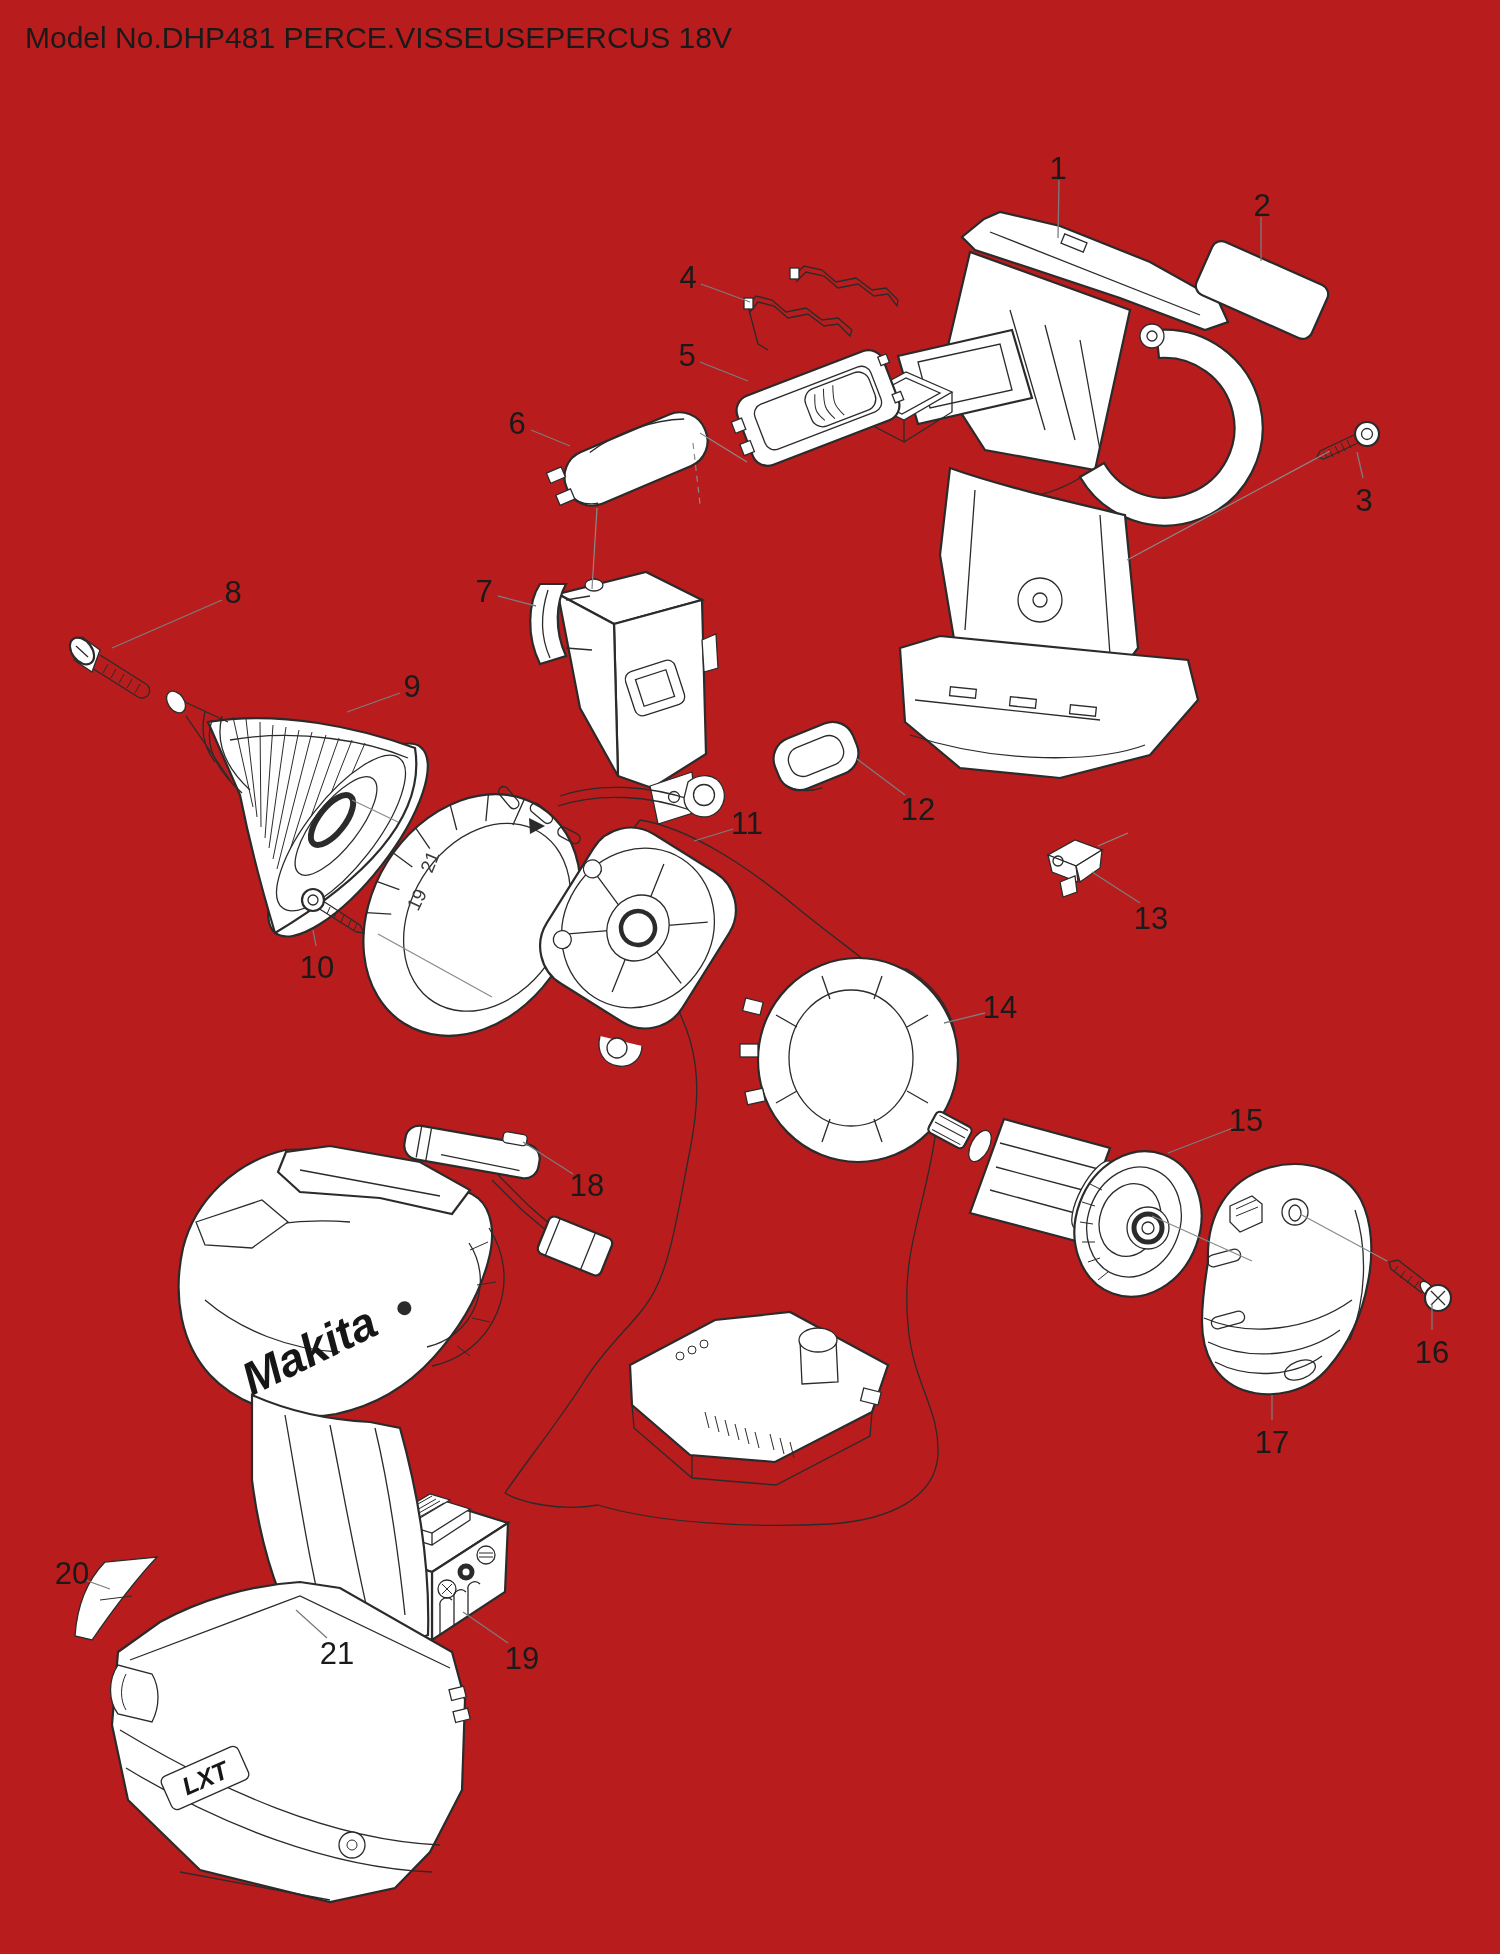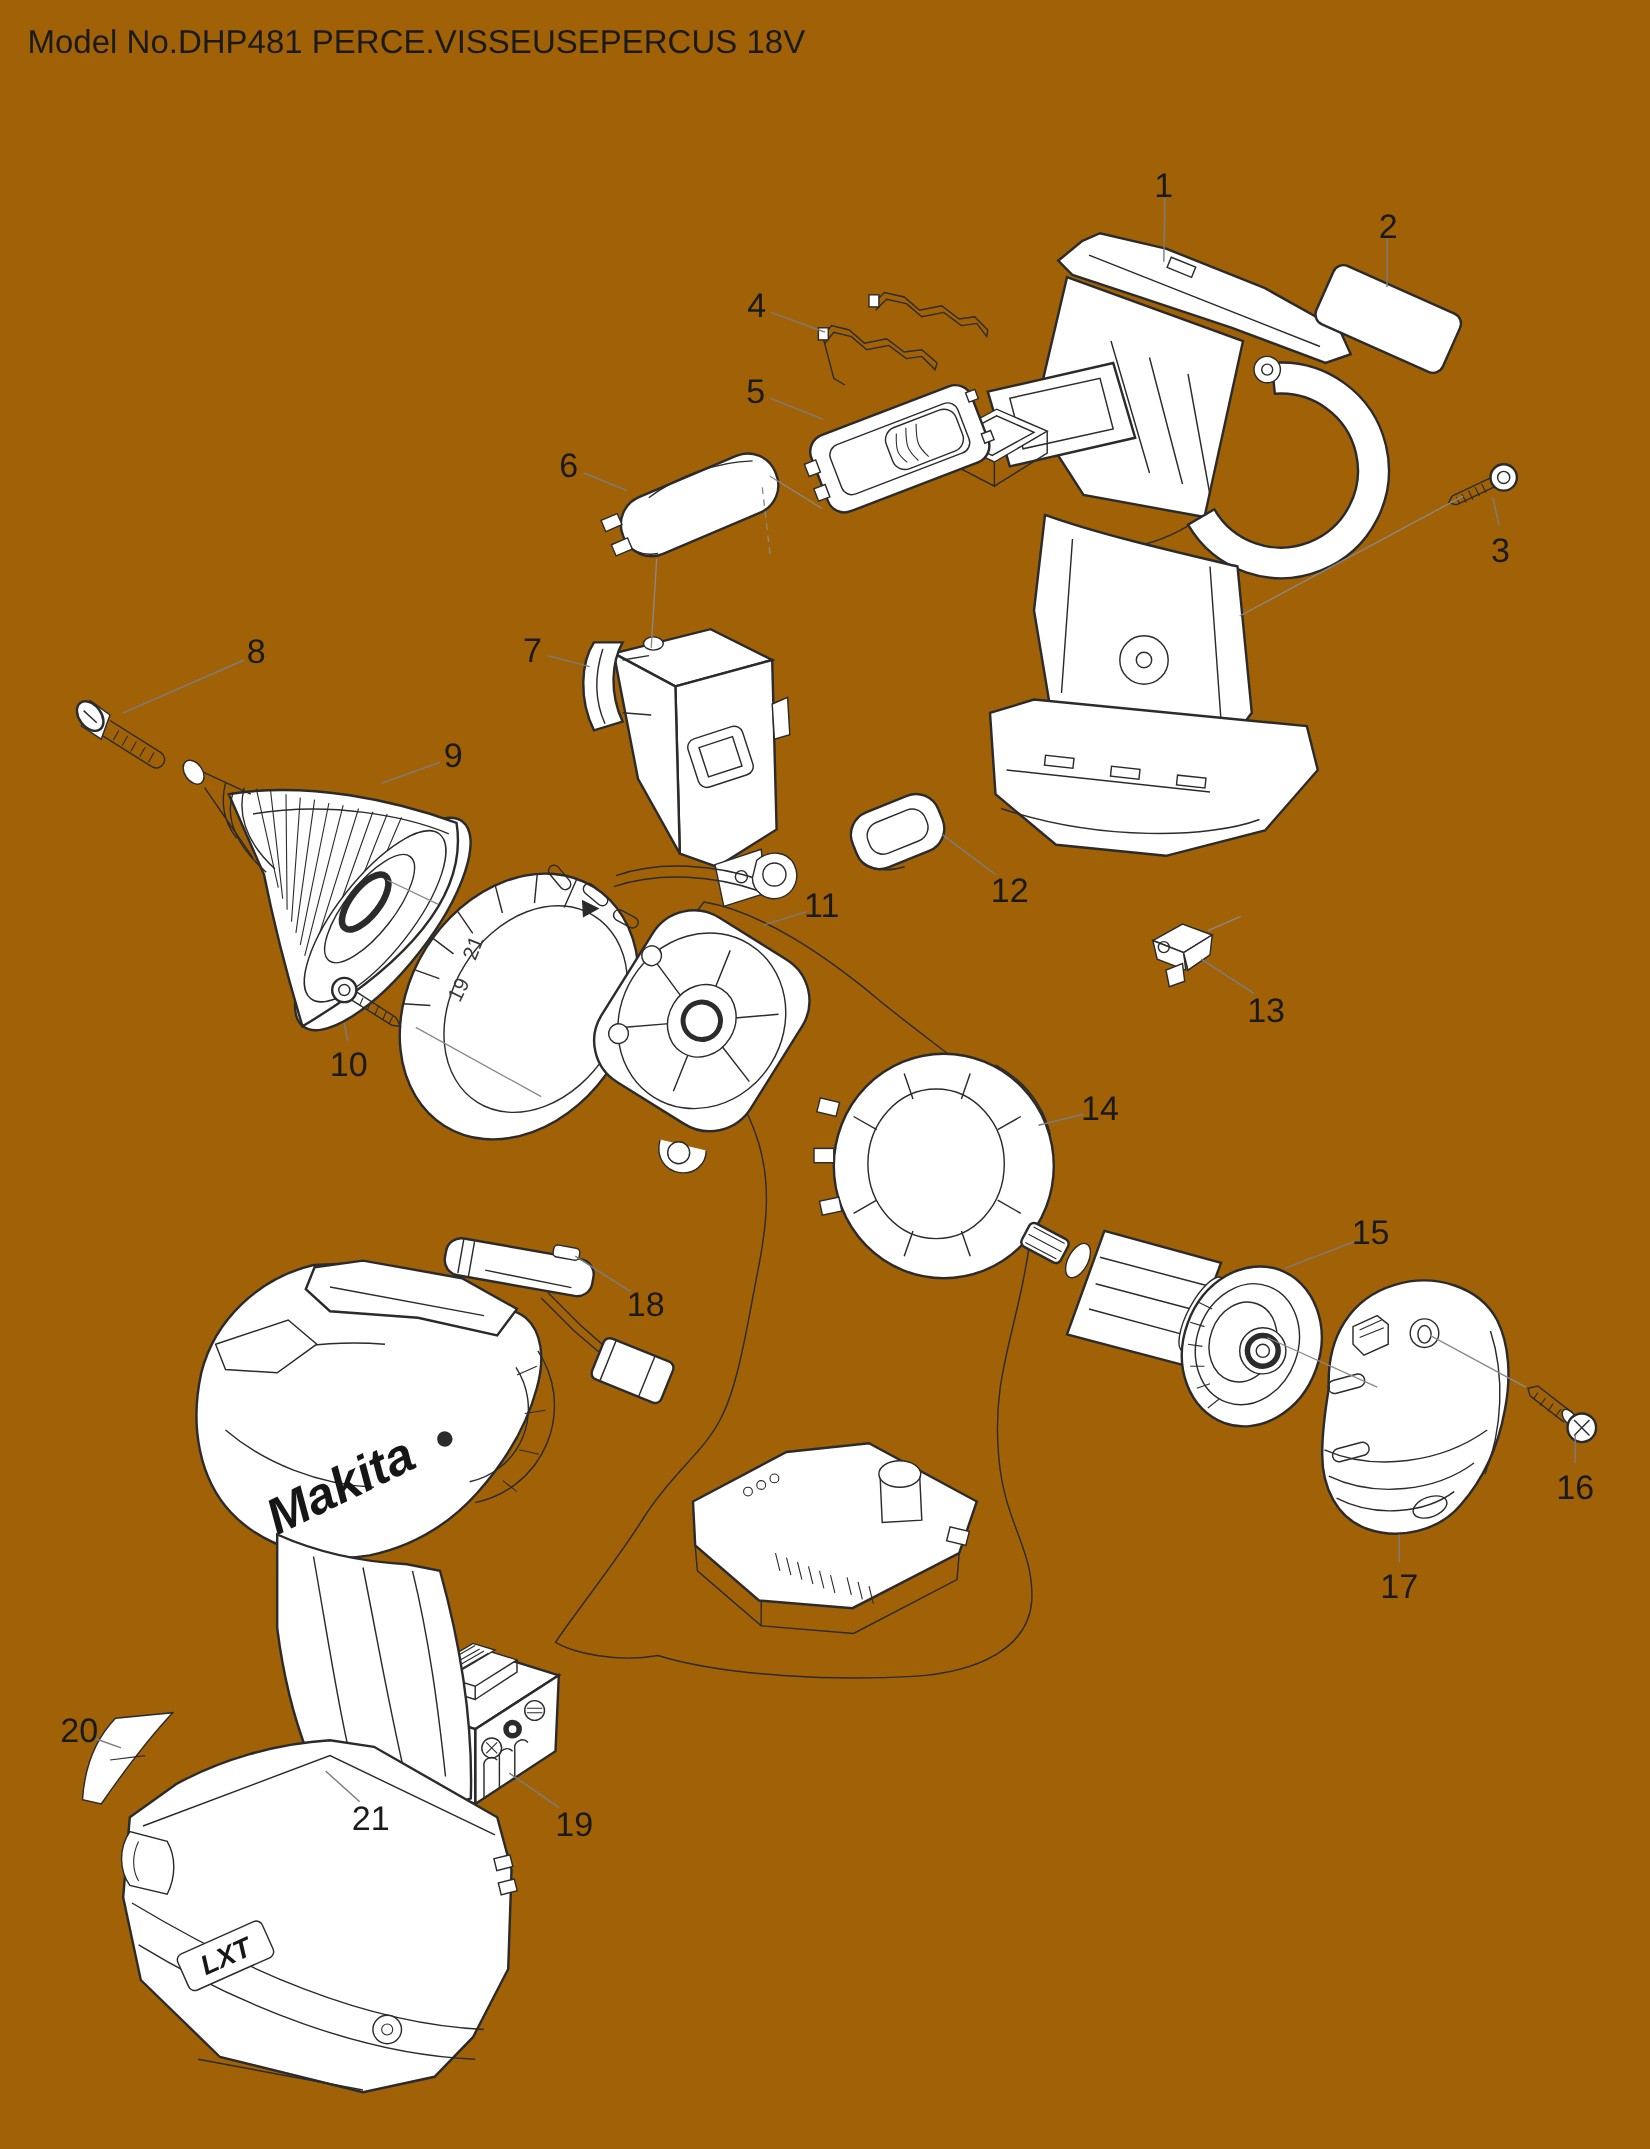--- a/index.html
+++ b/index.html
@@ -1,16 +1,16 @@
 <!DOCTYPE html>
 <html><head>
 <meta charset="utf-8">
 <style>
   html,body{margin:0;padding:0;background:#ffffff;}
-  .page{position:relative;width:1500px;height:1954px;background:#a16207;overflow:hidden;}
+  .page{position:relative;width:1500px;height:1954px;background:#b91c1c;overflow:hidden;}
   svg{display:block;}
   text{font-family:"Liberation Sans", sans-serif;}
   .title-text{font-size:30px;fill:#1a1a1a;}
   .co-label{font-size:31px;fill:#1a1a1a;text-anchor:middle;cursor:default;}
   .leader{stroke:#7c7c7c;stroke-width:1.3;fill:none;}
   .asm{stroke:#8a8a8a;stroke-width:1.2;fill:none;}
   .ink{stroke:#2b2b2b;fill:none;}
   .inkf{stroke:#2b2b2b;fill:#ffffff;}
   .w2{stroke-width:2.2;} .w1{stroke-width:1.3;} .w0{stroke-width:1;}
   .dark{fill:#2b2b2b;stroke:none;}

